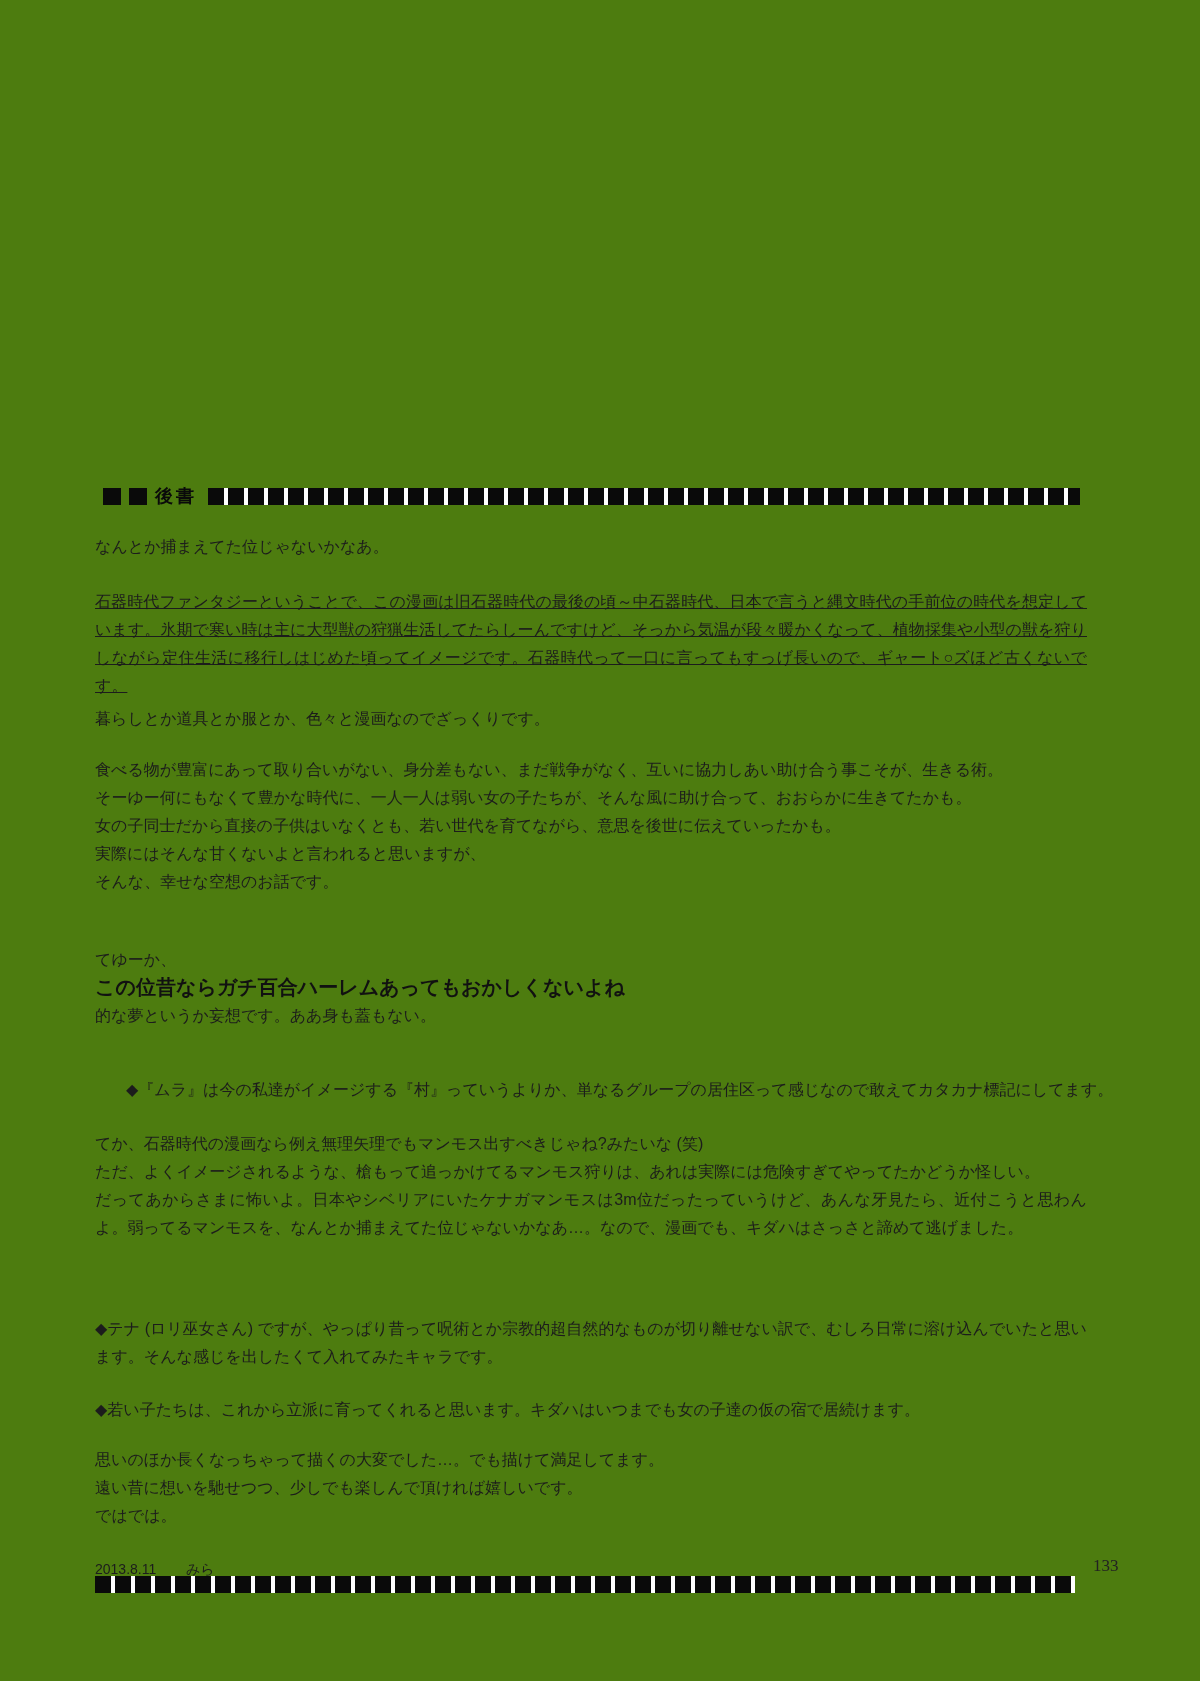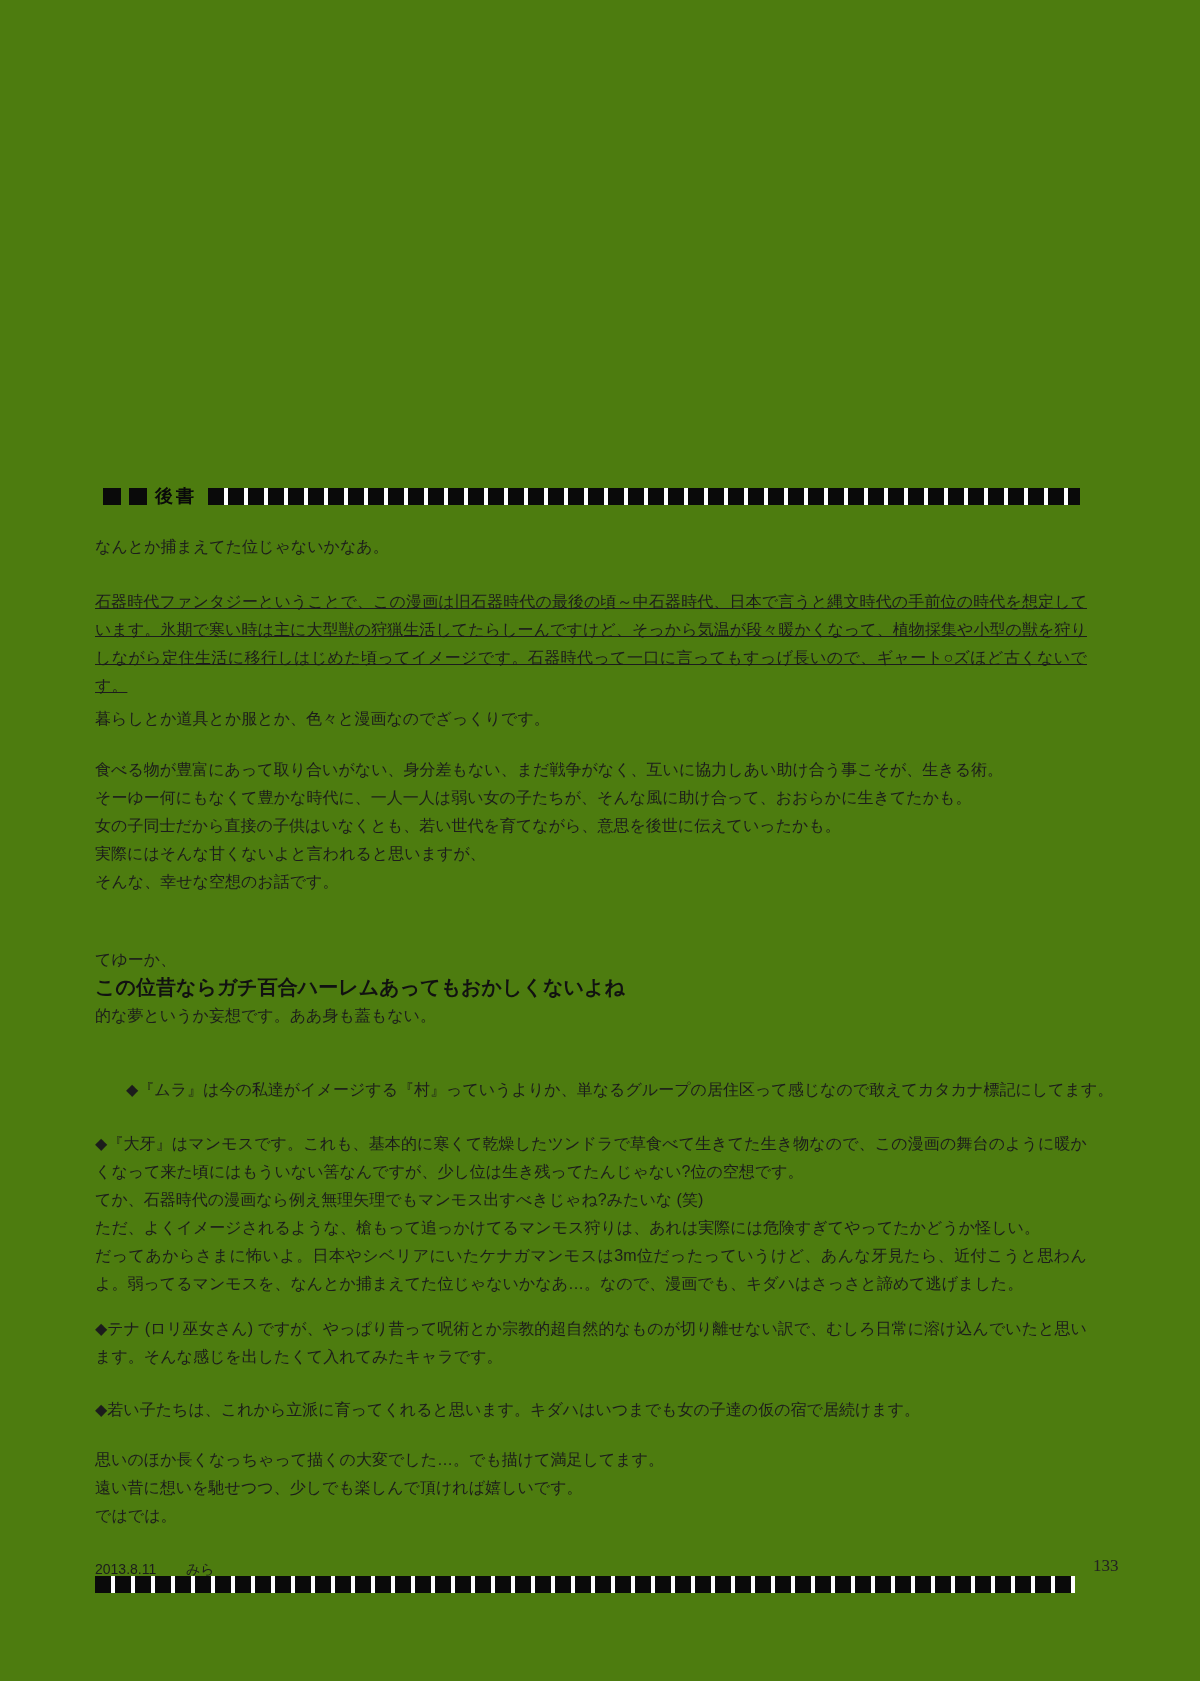--- a/index.html
+++ b/index.html
@@ -102,21 +102,20 @@
     <div class="line">そんな、幸せな空想のお話です。</div>
   </div>
 
   <div class="abs body-text line" style="left:95px; top:946px;">てゆーか、</div>
   <div class="abs headline" style="left:95px; top:974px;">この位昔ならガチ百合ハーレムあってもおかしくないよね</div>
   <div class="abs body-text line" style="left:95px; top:1002px;">的な夢というか妄想です。ああ身も蓋もない。</div>
 
   <div class="abs body-text line" style="left:95px; top:1076px;margin-left:31px;">◆『ムラ』は今の私達がイメージする『村』っていうよりか、単なるグループの居住区って感じなので敢えてカタカナ標記にしてます。</div>
 
   <div class="abs body-text" style="left:95px; top:1130px; width:992px;">
-    <div class="wrap">◆『大牙』はマンモスです。これも、基本的に寒くて乾燥したツンドラで草食べて生きてた生き物なので、この漫画の舞台のように暖かくなって来た頃にはもういない筈なんですが、少し位は生き残ってたんじゃない?位の空想です。</div>
     <div class="line">てか、石器時代の漫画なら例え無理矢理でもマンモス出すべきじゃね?みたいな (笑)</div>
     <div class="line">ただ、よくイメージされるような、槍もって追っかけてるマンモス狩りは、あれは実際には危険すぎてやってたかどうか怪しい。</div>
     <div class="wrap">だってあからさまに怖いよ。日本やシベリアにいたケナガマンモスは3m位だったっていうけど、あんな牙見たら、近付こうと思わんよ。弱ってるマンモスを、なんとか捕まえてた位じゃないかなあ…。なので、漫画でも、キダハはさっさと諦めて逃げました。</div>
   </div>
 
   <div class="abs body-text wrap" style="left:95px; top:1315px; width:992px;">◆テナ (ロリ巫女さん) ですが、やっぱり昔って呪術とか宗教的超自然的なものが切り離せない訳で、むしろ日常に溶け込んでいたと思います。そんな感じを出したくて入れてみたキャラです。</div>
 
   <div class="abs body-text line" style="left:95px; top:1396px;">◆若い子たちは、これから立派に育ってくれると思います。キダハはいつまでも女の子達の仮の宿で居続けます。</div>
 
   <div class="abs body-text" style="left:95px; top:1446px;">

